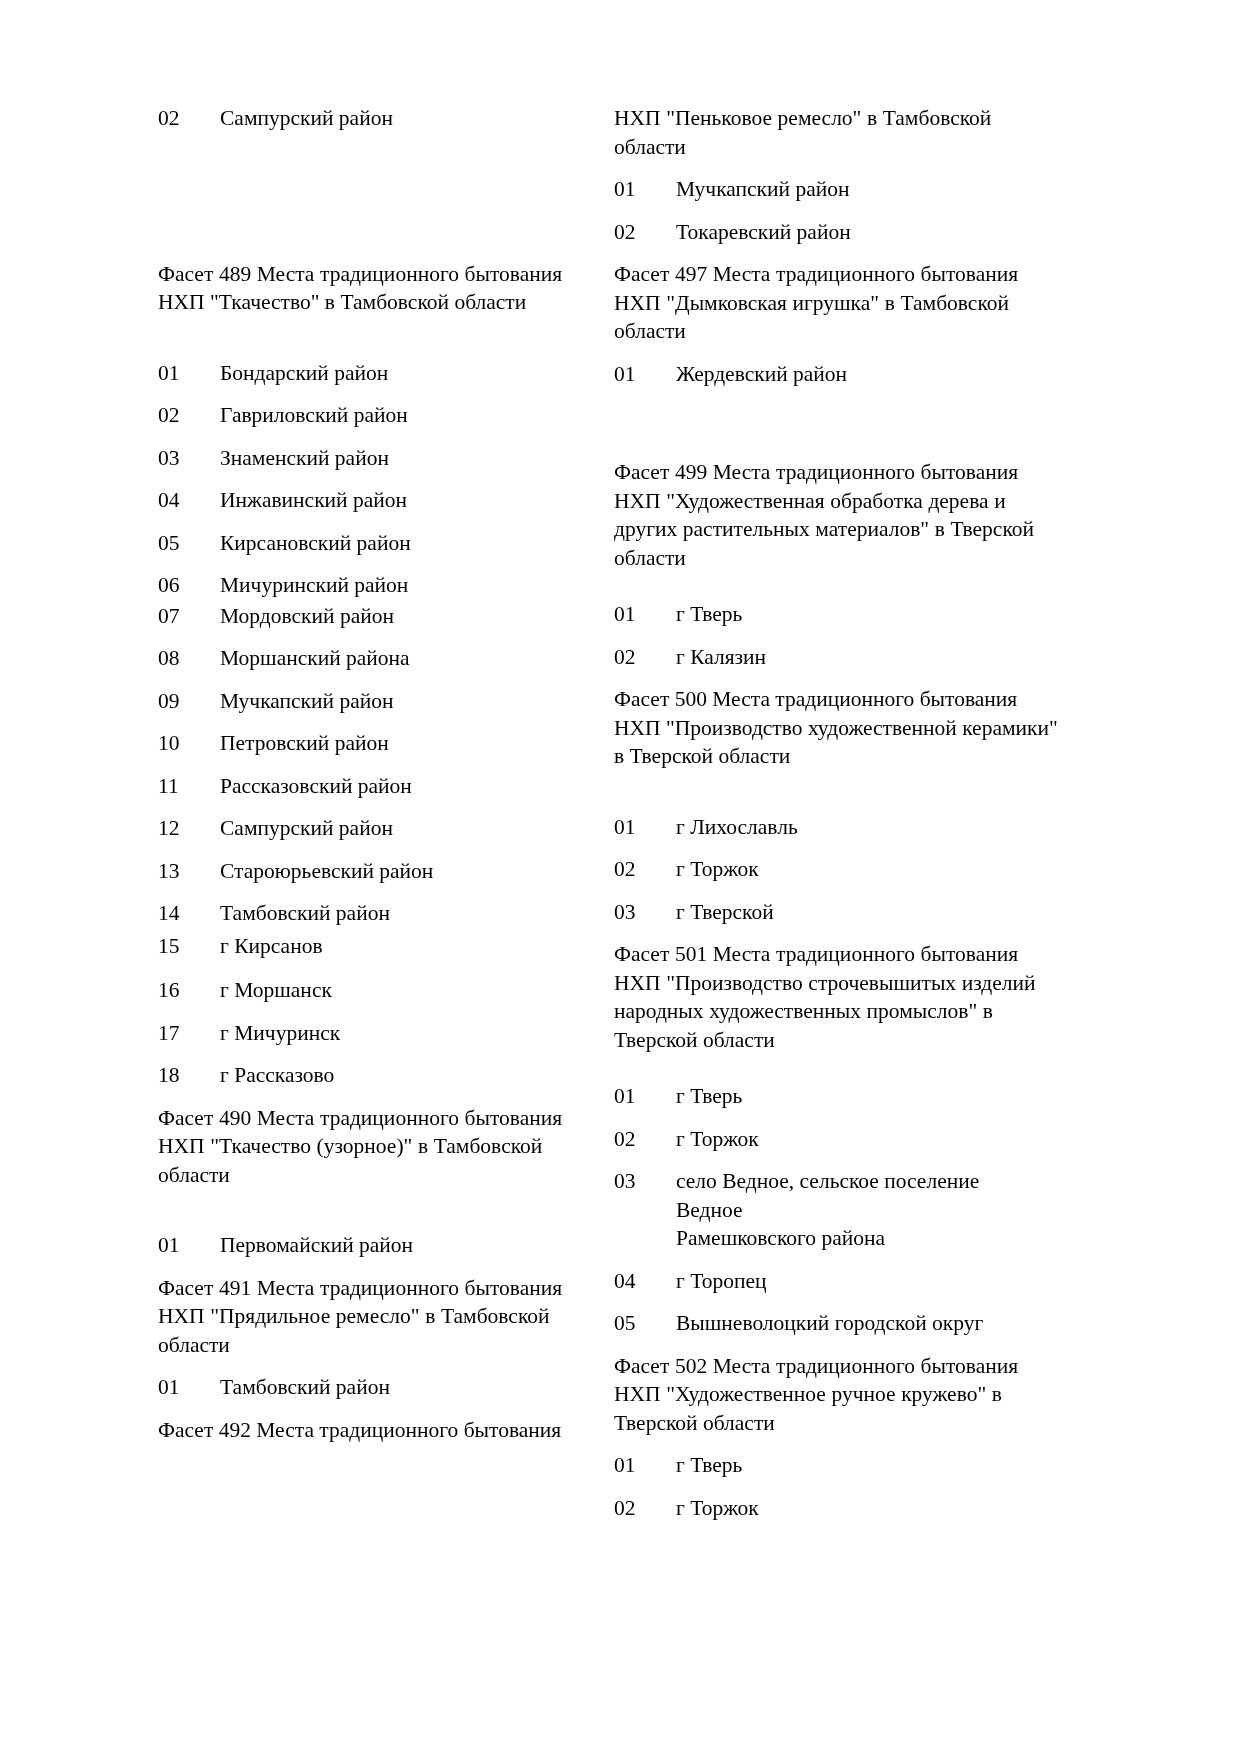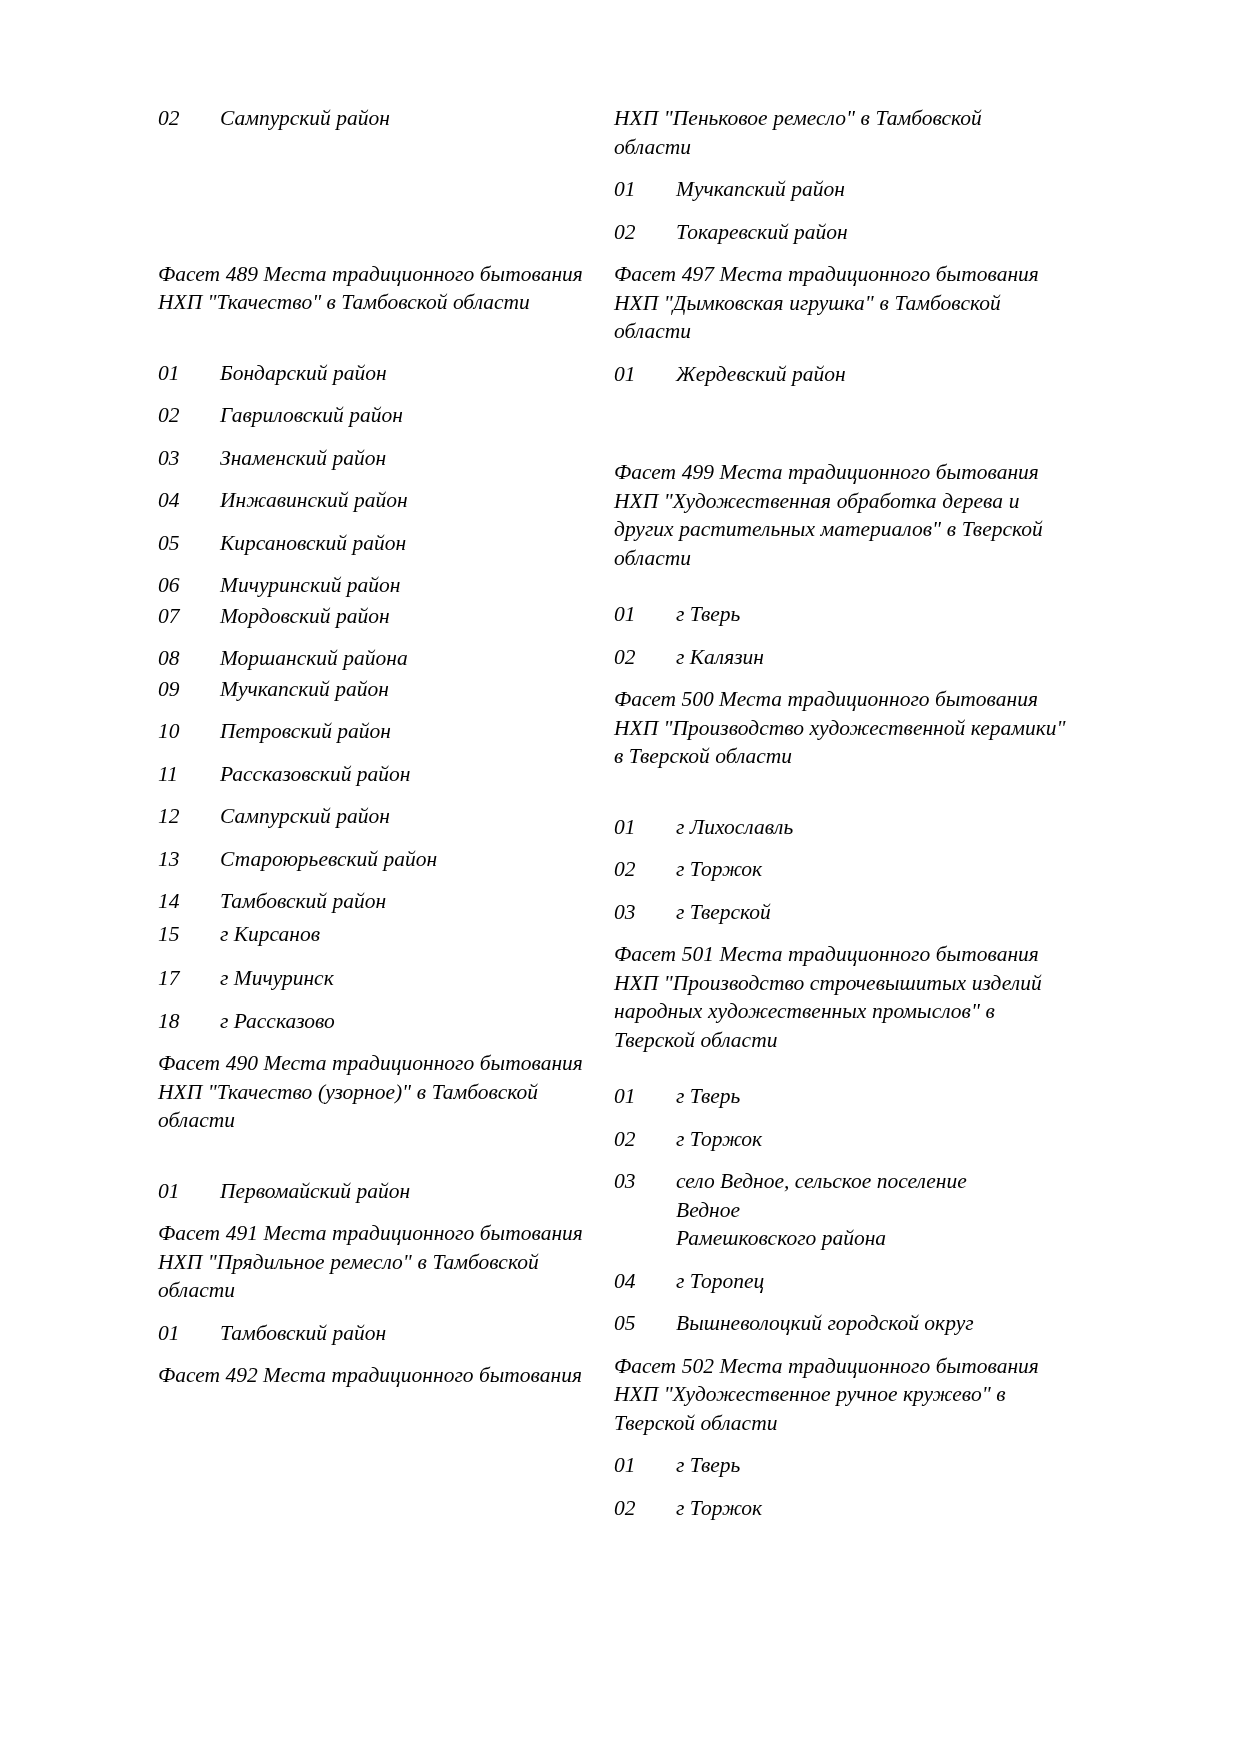--- a/index.html
+++ b/index.html
@@ -23,21 +23,20 @@
     position: absolute;
     left: 158px;
     top: 104px;
     width: 860px;
     display: flex;
     gap: 0px;
   }
   .col {
     width: 404px;
     flex: 0 0 404px;
-    font-style: italic;
   }
   .col-right {
     margin-left: 52px;
   }
 
   
   .facet {
     font-size: 21.5px;
     line-height: 28.5px;
     text-align: justify;
@@ -123,21 +122,21 @@
           <span class="label">Кирсановский район</span>
         </div>
         <div class="entry" style="margin-bottom:2px">
           <span class="code">06</span>
           <span class="label">Мичуринский район</span>
         </div>
         <div class="entry" style="margin-bottom:14px">
           <span class="code">07</span>
           <span class="label">Мордовский район</span>
         </div>
-        <div class="entry" style="margin-bottom:2px">
+        <div class="entry" style="margin-bottom:14px">
           <span class="code">08</span>
           <span class="label">Моршанский района</span>
         </div>
         <div class="entry" style="margin-bottom:14px">
           <span class="code">09</span>
           <span class="label">Мучкапский район</span>
         </div>
         <div class="entry" style="margin-bottom:14px">
           <span class="code">10</span>
           <span class="label">Петровский район</span>
@@ -154,20 +153,24 @@
           <span class="code">13</span>
           <span class="label">Староюрьевский район</span>
         </div>
         <div class="entry" style="margin-bottom:4px">
           <span class="code">14</span>
           <span class="label">Тамбовский район</span>
         </div>
         <div class="entry" style="margin-bottom:16px">
           <span class="code">15</span>
           <span class="label">г Кирсанов</span>
+        </div>
+        <div class="entry" style="margin-bottom:14px">
+          <span class="code">16</span>
+          <span class="label">г Моршанск</span>
         </div>
         <div class="entry" style="margin-bottom:14px">
           <span class="code">17</span>
           <span class="label">г Мичуринск</span>
         </div>
         <div class="entry">
           <span class="code">18</span>
           <span class="label">г Рассказово</span>
         </div>
       </div>

